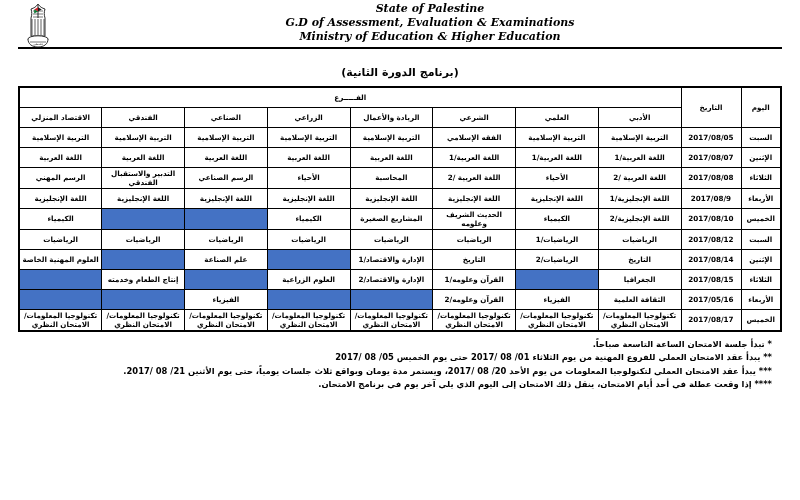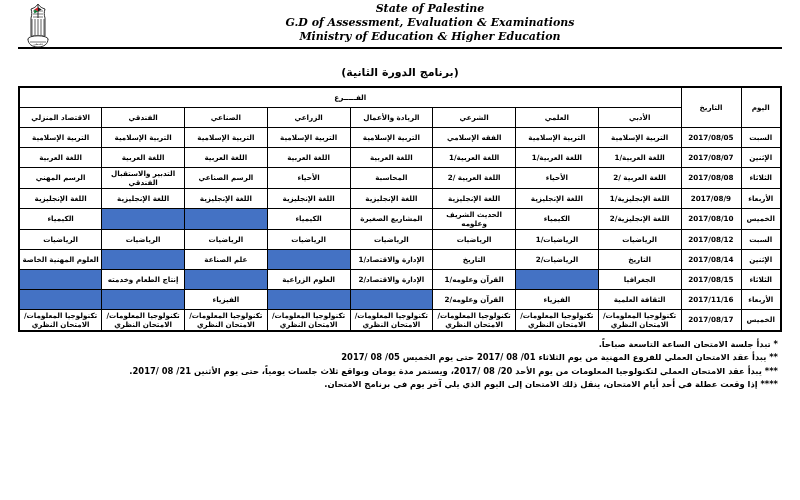--- a/index.html
+++ b/index.html
@@ -58,21 +58,21 @@
   th.sub{font-size:8.2px;height:20px;}
   td.day,td.date{font-size:8.3px;font-weight:bold;}
   td.blue{background:#4472C4;}
   td.twoline{font-size:6.9px;line-height:8px;}
 
   .c-day{width:40px;}
   .c-date{width:60px;}
 
   
   .notes{
-    padding:6px 22px 0 22px;text-align:right;
+    padding:6px 28px 0 22px;text-align:right;
   }
   .notes div{
     font-size:8.4px;font-weight:bold;line-height:13.5px;
   }
 </style>
 </head>
 <body>
 
 <div class="page">
 
@@ -234,21 +234,21 @@
             <td class="blue"></td>
             <td>القرآن وعلومه/1</td>
             <td>الإدارة والاقتصاد/2</td>
             <td>العلوم الزراعية</td>
             <td class="blue"></td>
             <td>إنتاج الطعام وخدمته</td>
             <td class="blue"></td>
           </tr>
           <tr>
             <td class="day">الأربعاء</td>
-            <td class="date">2017/11/16</td>
+            <td class="date">2017/05/16</td>
             <td>الثقافة العلمية</td>
             <td>الفيزياء</td>
             <td>القرآن وعلومه/2</td>
             <td class="blue"></td>
             <td class="blue"></td>
             <td>الفيزياء</td>
             <td class="blue"></td>
             <td class="blue"></td>
           </tr>
           <tr>

